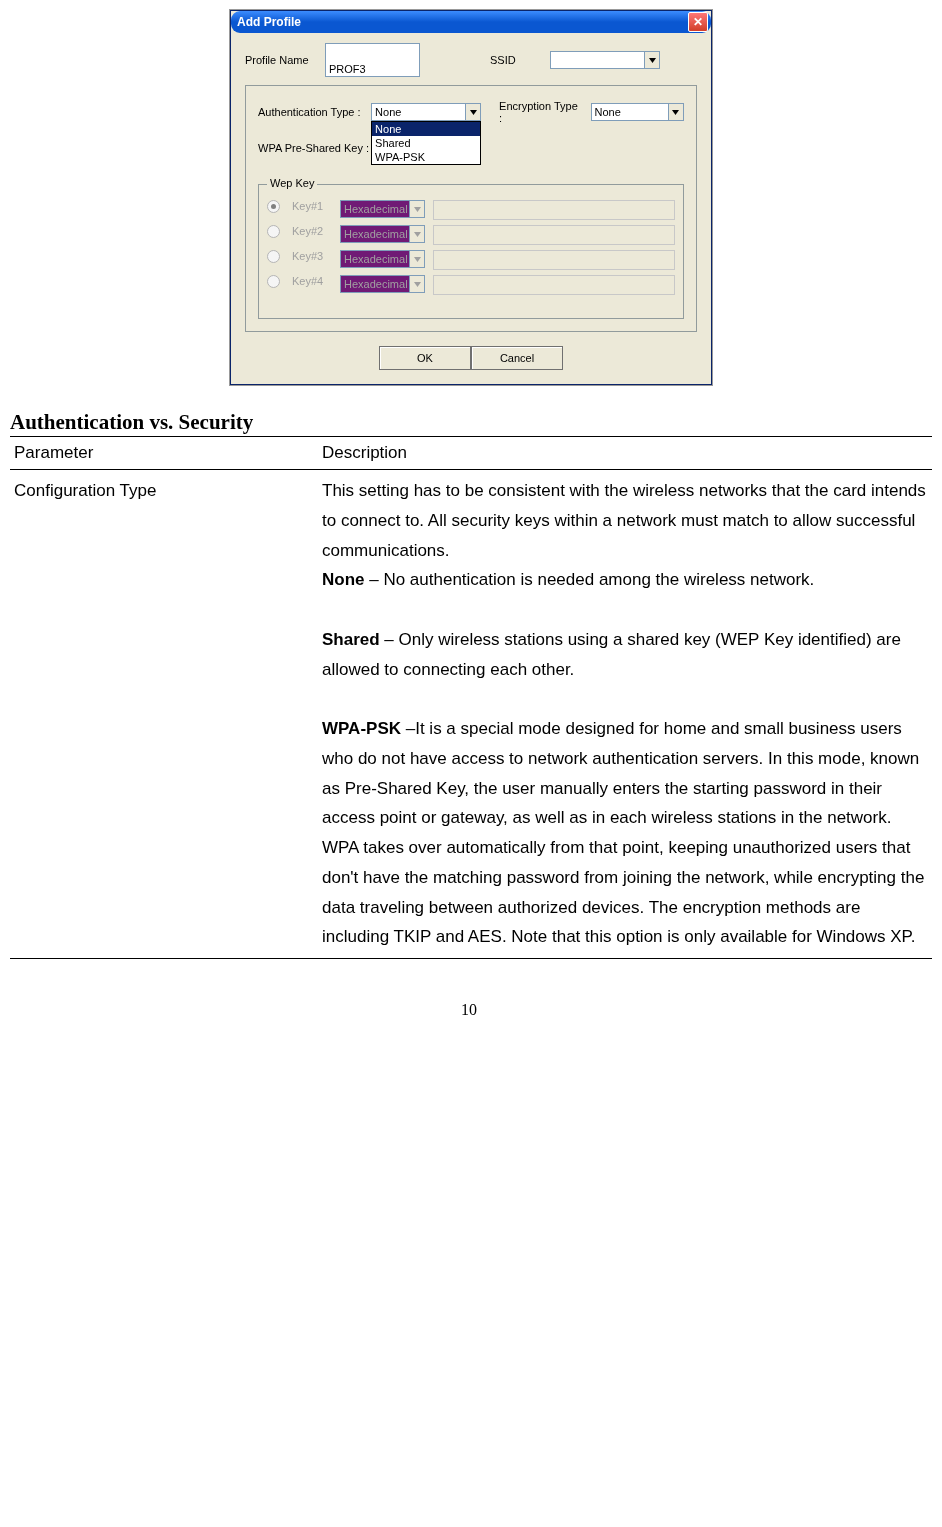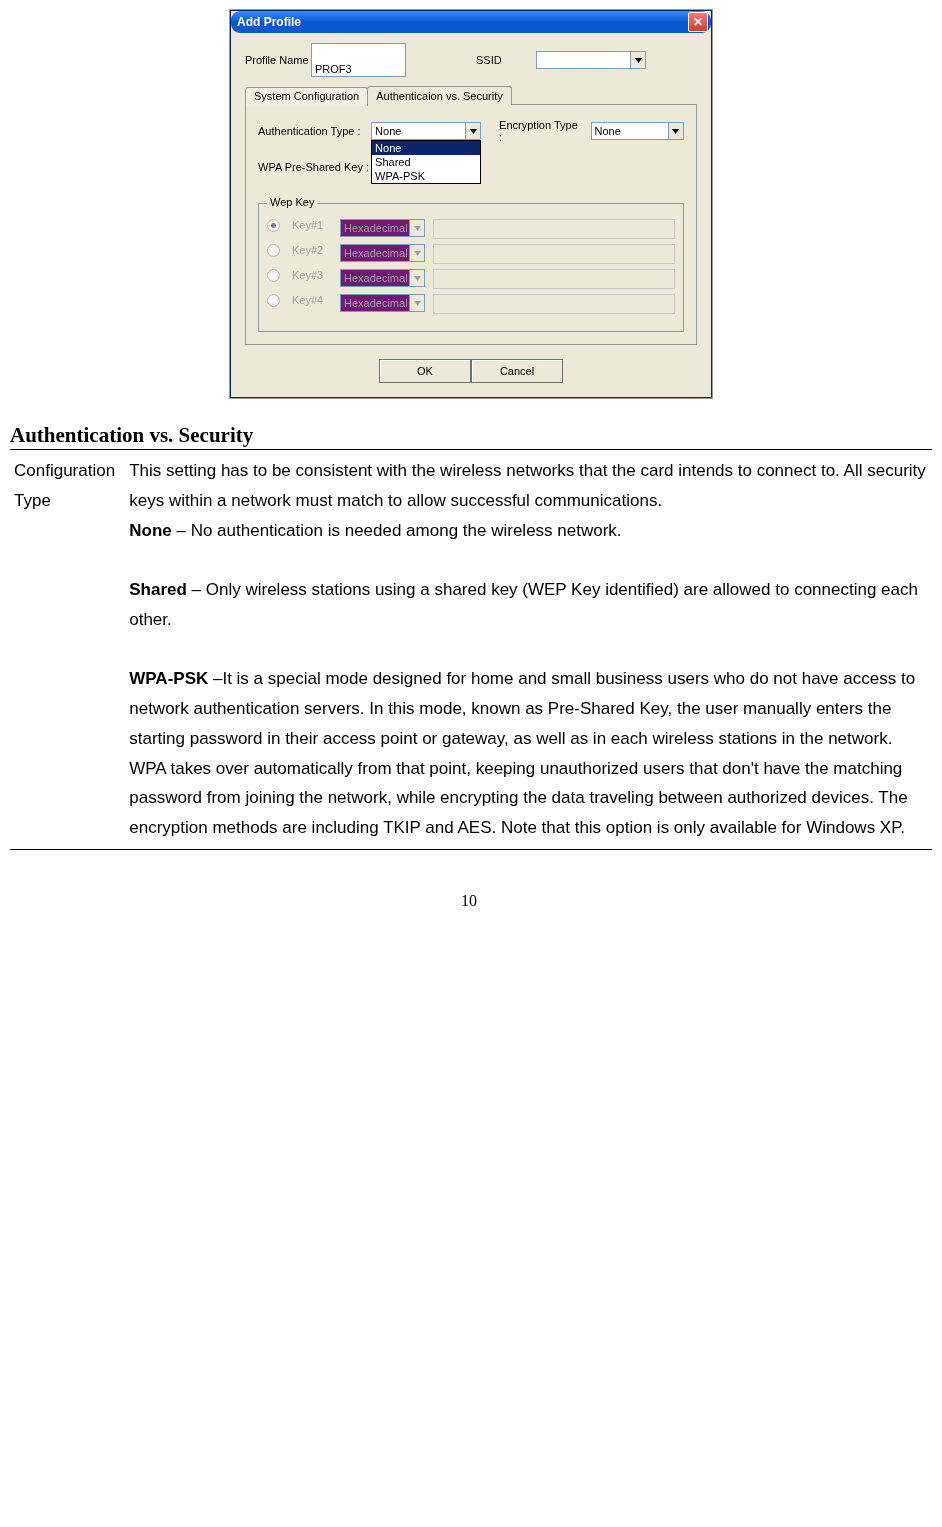--- a/index.html
+++ b/index.html
@@ -138,21 +138,21 @@
   .open-list .opt {
     padding: 0 3px;
     line-height: 14px;
   }
   .open-list .opt.sel {
     background: #0a246a;
     color: #fff;
   }
   .fieldset {
     border: 1px solid #919b9c;
-    padding: 10px 8px 12px 8px;
+    padding: 10px 8px 18px 8px;
     margin-top: 30px;
     position: relative;
   }
   .fieldset-legend {
     position: absolute;
     top: -8px; left: 8px;
     background: #ece9d8;
     padding: 0 3px;
     font-size: 11px;
   }
@@ -236,37 +236,33 @@
 <div class="page">
 
   <div class="dialog-wrap">
     <div class="dialog">
       <div class="titlebar">
         <span>Add Profile</span>
         <div class="closebtn">✕</div>
       </div>
       <div class="dlg-body">
         <div class="row">
-          <span class="lbl" style="width:66px">Profile Name</span>
+          <span class="lbl" style="width:80px">Profile Name</span>
           <span class="txtbox" style="width:95px">PROF3</span>
           <span class="lbl" style="margin-left:70px;width:40px">SSID</span>
           <span class="combo" style="width:110px;margin-left:20px">
             <span class="combo-txt"></span>
             <span class="combo-btn">
                 <svg viewBox="0 0 7 5">
                   <path d="M0 0 L7 0 L3.5 5 Z" fill="#000"></path>
                 </svg>
               </span>
           </span>
         </div>
 
-        <div class="tabs">
-          <div class="tab inactive">System Configuration</div>
-          <div class="tab">Authenticaion vs. Security</div>
-        </div>
         <div class="tabpanel">
 
           <div class="row" style="margin-bottom:4px">
             <span class="lbl" style="width:115px">Authentication Type :</span>
             <span class="dropdown-list" style="width:110px">
               <span class="combo" style="width:110px">
                 <span class="combo-txt">None</span>
                 <span class="combo-btn">
                     <svg viewBox="0 0 7 5">
                       <path d="M0 0 L7 0 L3.5 5 Z" fill="#000"></path>
@@ -357,20 +353,24 @@
           <div class="xpbtn">Cancel</div>
         </div>
       </div>
     </div>
   </div>
 
   <div class="doc">
     <div class="section-title">Authentication vs. Security</div>
     <table class="params">
       <tbody>
+          <tr>
+        <th class="param-col">Parameter</th>
+        <th>Description</th>
+      </tr>
       <tr class="last-row">
         <td>Configuration Type</td>
         <td class="desc">
           <span>This setting has to be consistent with the wireless networks that the card intends to connect to.    All security keys within a network must match to allow successful communications.</span><br>
           <b>None</b><span> – No authentication is needed among the wireless network.</span><br><br>
           <b>Shared</b><span> – Only wireless stations using a shared key (WEP Key identified) are allowed to connecting each other.</span><br><br>
           <b>WPA-PSK</b><span> –It is a special mode designed for home and small business users who do not have access to network authentication servers. In this mode, known as Pre-Shared Key, the user manually enters the starting password in their access point or gateway, as well as in each wireless stations in the network. WPA takes over automatically from that point, keeping unauthorized users that don't have the matching password from joining the network, while encrypting the data traveling between authorized devices. The encryption methods are including TKIP and AES. Note that this option is only available for Windows XP.</span>
         </td>
       </tr>
     </tbody>

